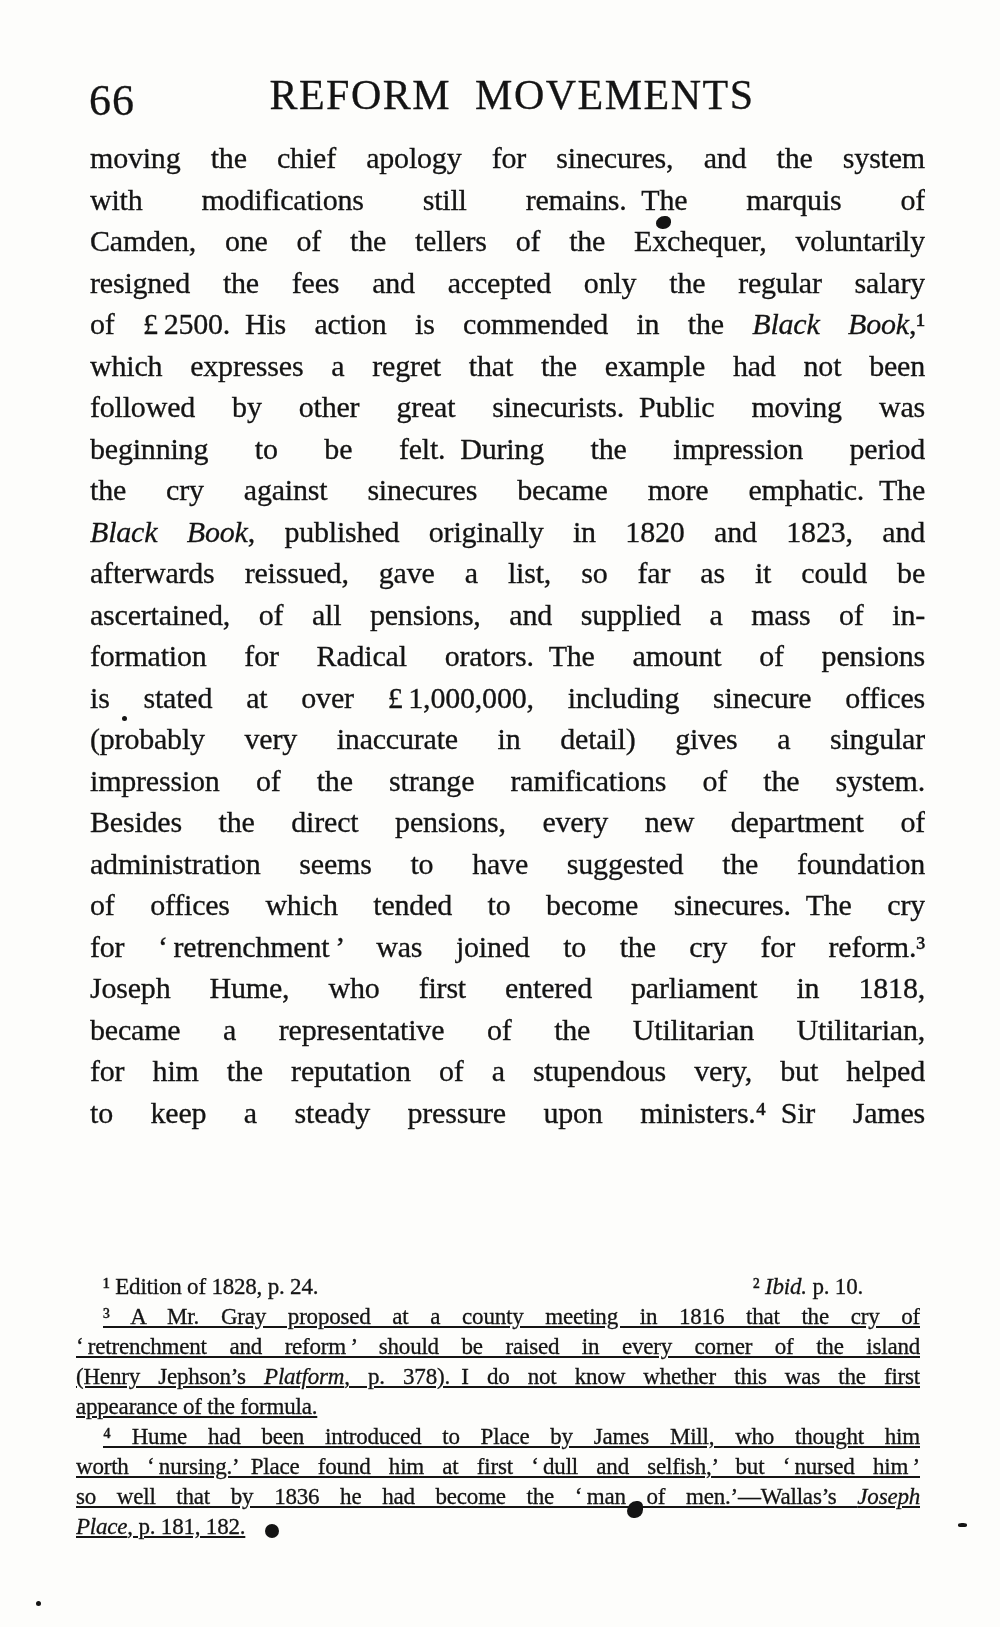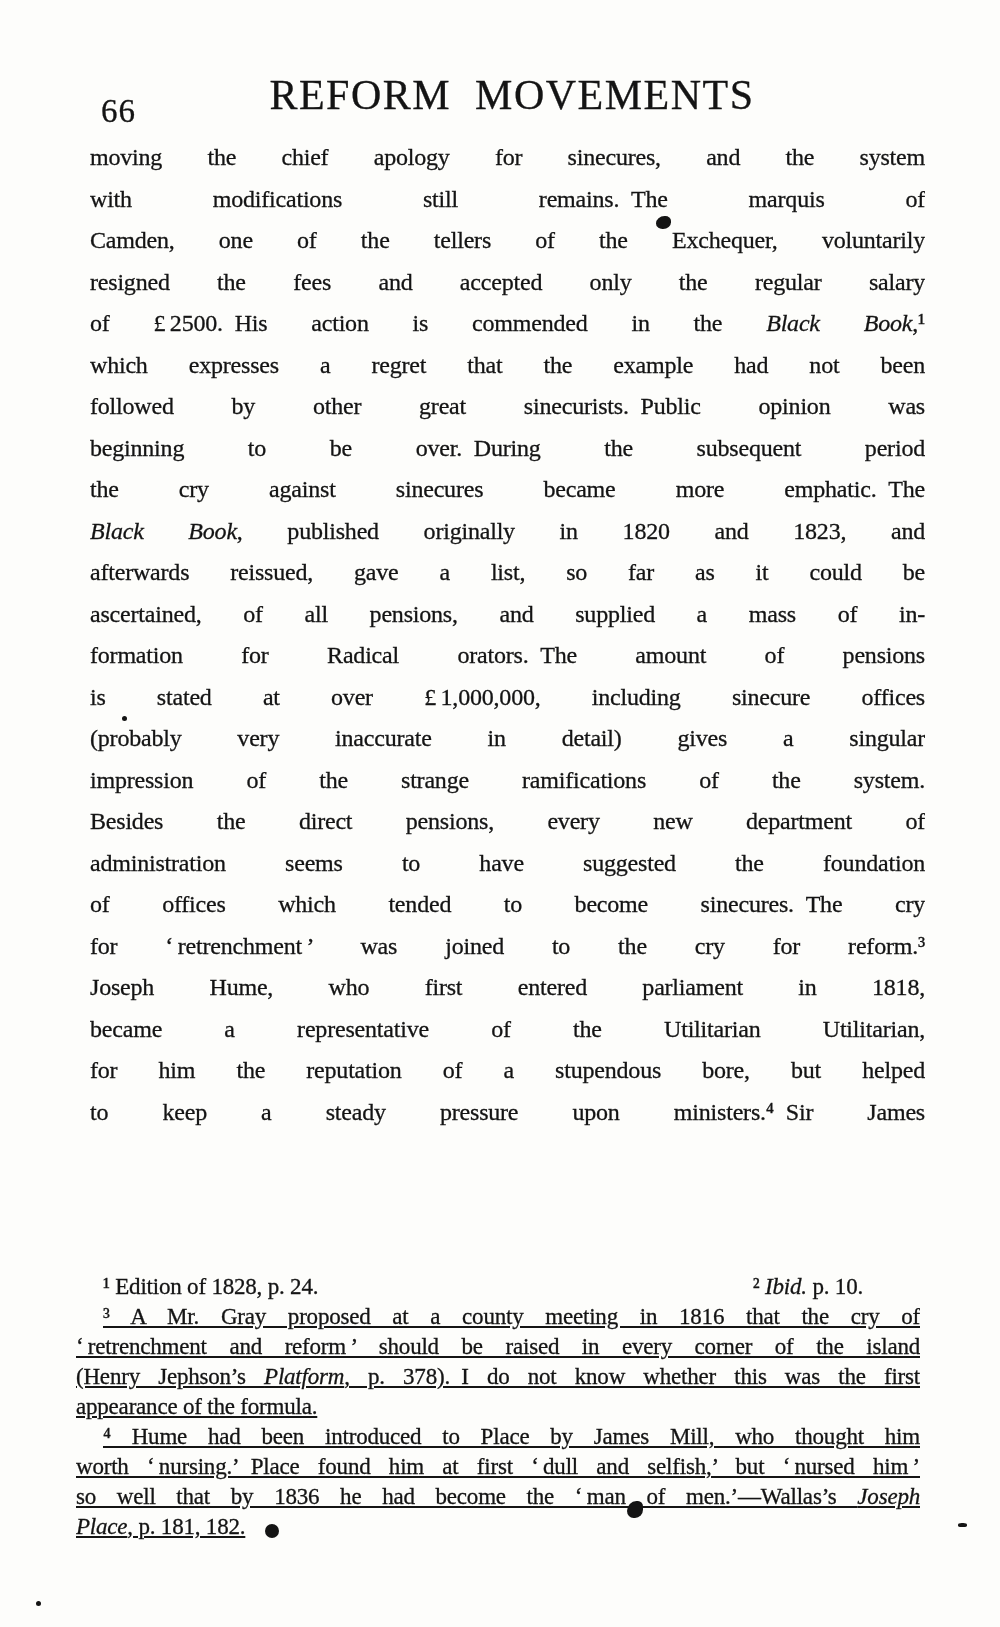--- a/index.html
+++ b/index.html
@@ -12,35 +12,34 @@
     position:relative;
     width:1000px;height:1627px;
     background:var(--paper);
     color:var(--ink);
     font-family:"Liberation Serif","DejaVu Serif",serif;
     overflow:hidden;
     -webkit-text-stroke:0.3px var(--ink);
     margin:0 auto;
   }
   .page-number{
-    position:absolute;left:101px;top:79px;
-    font-size:33px;line-height:1;
+    position:absolute;left:89px;top:79px;
+    font-size:44px;line-height:1;
     letter-spacing:1px;
-    margin-top:16px;
   }
   .running-header{
     position:absolute;left:512px;top:74px;
     transform:translateX(-50%);
     font-size:42px;line-height:1;
     letter-spacing:1.5px;word-spacing:12px;
     white-space:nowrap;
   }
   .body-text{
     position:absolute;left:90px;top:137px;width:835px;
-    font-size:24px;letter-spacing:-0.2px;
+    font-size:30px;letter-spacing:-0.2px;
   }
   .tline{
     height:41.5px;line-height:41.5px;
     text-align:justify;text-align-last:justify;
     overflow:hidden;white-space:normal;
   }
   .footnotes{
     position:absolute;left:76px;top:1272px;width:844px;
     font-size:23px;letter-spacing:-0.2px;
   }
@@ -67,37 +66,37 @@
   <div class="page-number">66</div>
   <div class="running-header">REFORM MOVEMENTS</div>
 
   <div class="body-text">
       <div class="tline">moving the chief apology for sinecures, and the system</div>
       <div class="tline">with modifications still remains. The marquis of</div>
       <div class="tline">Camden, one of the tellers of the Exchequer, voluntarily</div>
       <div class="tline">resigned the fees and accepted only the regular salary</div>
       <div class="tline">of £ 2500. His action is commended in the <span class="it">Black Book</span>,¹</div>
       <div class="tline">which expresses a regret that the example had not been</div>
-      <div class="tline">followed by other great sinecurists. Public opinion was</div>
-      <div class="tline">beginning to be over. During the subsequent period</div>
+      <div class="tline">followed by other great sinecurists. Public moving was</div>
+      <div class="tline">beginning to be felt. During the impression period</div>
       <div class="tline">the cry against sinecures became more emphatic. The</div>
       <div class="tline"><span class="it">Black Book</span>, published originally in 1820 and 1823, and</div>
       <div class="tline">afterwards reissued, gave a list, so far as it could be</div>
       <div class="tline">ascertained, of all pensions, and supplied a mass of in-</div>
       <div class="tline">formation for Radical orators. The amount of pensions</div>
       <div class="tline">is stated at over £ 1,000,000, including sinecure offices</div>
       <div class="tline">(probably very inaccurate in detail) gives a singular</div>
       <div class="tline">impression of the strange ramifications of the system.</div>
       <div class="tline">Besides the direct pensions, every new department of</div>
       <div class="tline">administration seems to have suggested the foundation</div>
       <div class="tline">of offices which tended to become sinecures. The cry</div>
       <div class="tline">for ‘ retrenchment ’ was joined to the cry for reform.³</div>
       <div class="tline">Joseph Hume, who first entered parliament in 1818,</div>
       <div class="tline">became a representative of the Utilitarian Utilitarian,</div>
-      <div class="tline">for him the reputation of a stupendous bore, but helped</div>
+      <div class="tline">for him the reputation of a stupendous very, but helped</div>
       <div class="tline">to keep a steady pressure upon ministers.⁴ Sir James</div>
     </div>
 
   <div class="footnotes">
     <div class="fn-row1">
       <span class="fn-left">¹ Edition of 1828, p. 24.</span>
       <span class="fn-right">² <span class="it">Ibid.</span> p. 10.</span>
     </div>
   <div class="fn-line justify indent">³ A Mr. Gray proposed at a county meeting in 1816 that the cry of</div>
       <div class="fn-line justify">‘ retrenchment and reform ’ should be raised in every corner of the island</div>

